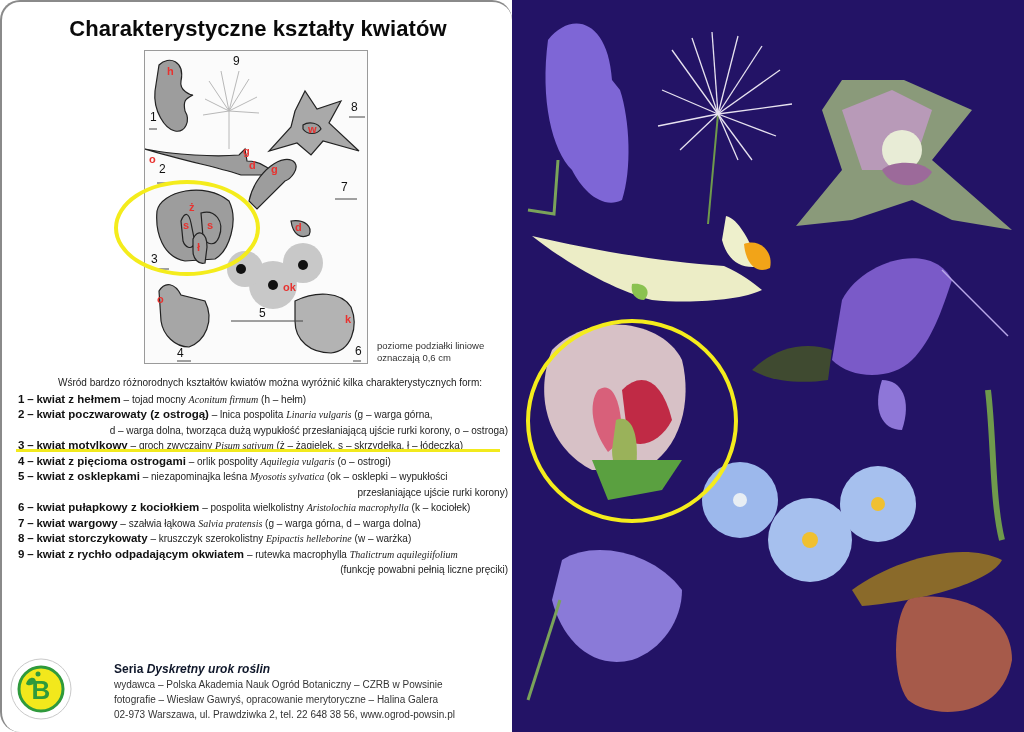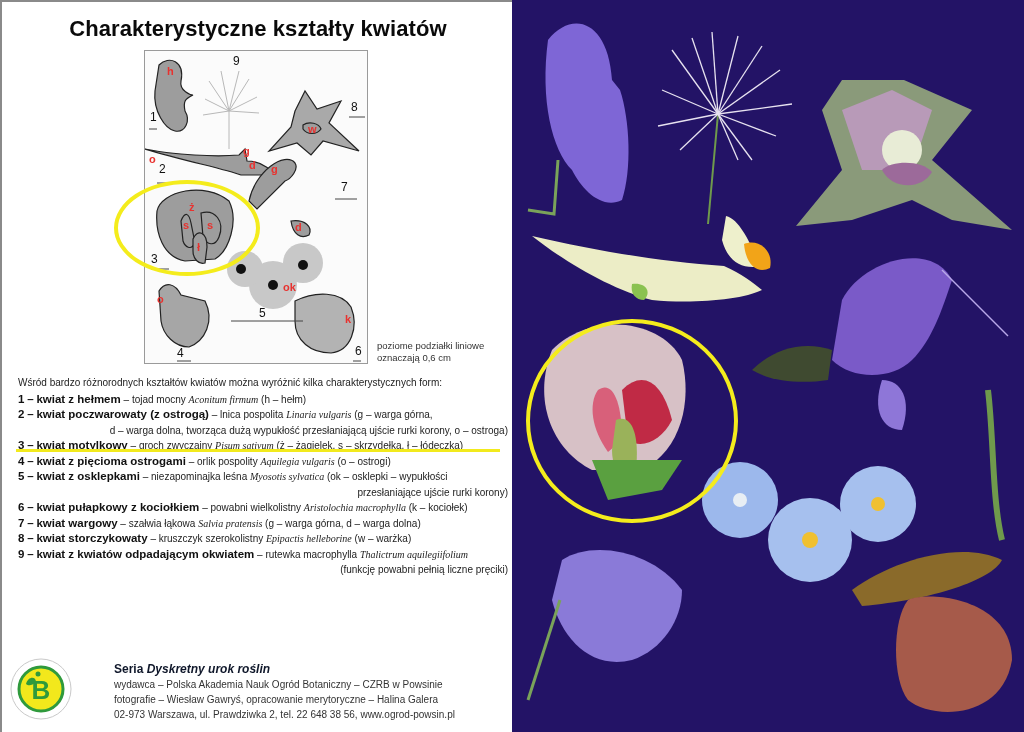--- a/index.html
+++ b/index.html
@@ -1,29 +1,29 @@
 <!DOCTYPE html>
 <html><head>
 <meta charset="utf-8">
 <style>
   * { box-sizing: border-box; margin: 0; padding: 0; }
   html, body { width: 1024px; height: 732px; overflow: hidden; background: #ffffff; }
   body { position: relative; font-family: "Liberation Sans", sans-serif; color: #1a1a1a; }
 
-  .left-panel { position: absolute; left: 0; top: 0; width: 512px; height: 732px; background: #ffffff; border-left: 2px solid #8a8a8a; border-top: 2px solid #8a8a8a; }
+  .left-panel { position: absolute; left: 0; top: 0; width: 512px; height: 732px; background: #ffffff; border-left: 2px solid #8a8a8a; border-top: 2px solid #8a8a8a; border-radius: 20px; }
   .right-panel { position: absolute; left: 512px; top: 0; width: 512px; height: 732px; background: #231366; overflow: hidden; }
 
   .title { position: absolute; left: 0; width: 512px; top: 14px; text-align: center; font-weight: bold; font-size: 22px; color: #0a0a0a; letter-spacing: 0.1px; }
 
   .diagram { position: absolute; left: 142px; top: 48px; width: 224px; height: 314px; border: 1px solid #9a9a9a; background: #fbfbfb; overflow: hidden; }
   .diagram svg { position: absolute; left: 0; top: 0; }
   .scale-note { position: absolute; left: 375px; top: 338px; font-size: 9.5px; color: #333; line-height: 12px; }
 
   .desc { position: absolute; left: 16px; top: 373px; width: 490px; font-size: 10px; line-height: 15.5px; color: #222; }
-  .desc .intro { margin-bottom: 1px; }
+  .desc .intro { margin-bottom: 1px; margin-left: 40px; }
   .item { white-space: nowrap; }
   .item .num, .item .name { font-weight: bold; font-size: 11.5px; color: #111; }
   .item .latin { font-family: "Liberation Serif", serif; font-style: italic; font-size: 10px; }
   .item .cont { padding-left: 11px; display: block; text-align: right; }
 
   .highlight-line { position: absolute; left: 14px; top: 447px; width: 484px; height: 3px; background: #f2ea1d; }
   .yellow-ring { position: absolute; border: 4px solid #f4ec1c; border-radius: 50%; }
 
   .footer-logo { position: absolute; left: 8px; top: 656px; width: 62px; height: 62px; border-radius: 50%; background: #ffffff; }
   .footer-text { position: absolute; left: 112px; top: 660px; font-size: 10px; line-height: 15px; color: #333; }
@@ -145,30 +145,30 @@
       <span class="num">3</span> <span class="num">–</span> <span class="name">kwiat motylkowy</span> <span>–</span> <span>groch zwyczajny</span> <span class="latin">Pisum sativum</span> <span>(ż – żagielek, s – skrzydełka, ł – łódeczka)</span>
     </div>
     <div class="item">
       <span class="num">4</span> <span class="num">–</span> <span class="name">kwiat z pięcioma ostrogami</span> <span>–</span> <span>orlik pospolity</span> <span class="latin">Aquilegia vulgaris</span> <span>(o – ostrogi)</span>
     </div>
     <div class="item">
       <span class="num">5</span> <span class="num">–</span> <span class="name">kwiat z osklepkami</span> <span>–</span> <span>niezapominajka leśna</span> <span class="latin">Myosotis sylvatica</span> <span>(ok – osklepki – wypukłości</span>
       <span class="cont">przesłaniające ujście rurki korony)</span>
     </div>
     <div class="item">
-      <span class="num">6</span> <span class="num">–</span> <span class="name">kwiat pułapkowy z kociołkiem</span> <span>–</span> <span>powabni wielkolistny</span> <span class="latin">Aristolochia macrophylla</span> <span>(k – kociołek)</span>
+      <span class="num">6</span> <span class="num">–</span> <span class="name">kwiat pułapkowy z kociołkiem</span> <span>–</span> <span>pospolita wielkolistny</span> <span class="latin">Aristolochia macrophylla</span> <span>(k – kociołek)</span>
     </div>
     <div class="item">
       <span class="num">7</span> <span class="num">–</span> <span class="name">kwiat wargowy</span> <span>–</span> <span>szałwia łąkowa</span> <span class="latin">Salvia pratensis</span> <span>(g – warga górna, d – warga dolna)</span>
     </div>
     <div class="item">
       <span class="num">8</span> <span class="num">–</span> <span class="name">kwiat storczykowaty</span> <span>–</span> <span>kruszczyk szerokolistny</span> <span class="latin">Epipactis helleborine</span> <span>(w – warżka)</span>
     </div>
     <div class="item">
-      <span class="num">9</span> <span class="num">–</span> <span class="name">kwiat z kwiatów odpadającym okwiatem</span> <span>–</span> <span>rutewka macrophylla</span> <span class="latin">Thalictrum aquilegiifolium</span>
+      <span class="num">9</span> <span class="num">–</span> <span class="name">kwiat z rychło odpadającym okwiatem</span> <span>–</span> <span>rutewka macrophylla</span> <span class="latin">Thalictrum aquilegiifolium</span>
       <span class="cont">(funkcję powabni pełnią liczne pręciki)</span>
     </div>
   </div>
 
   <div class="highlight-line"></div>
 
   <div class="footer-logo">
     <svg width="62" height="62" viewBox="0 0 62 62">
       <circle cx="31" cy="31" r="30" fill="#ffffff" stroke="#c9c9c9" stroke-width="1"></circle>
       <circle cx="31" cy="31" r="22" fill="#f2e81c" stroke="#2f9a3c" stroke-width="3"></circle>

